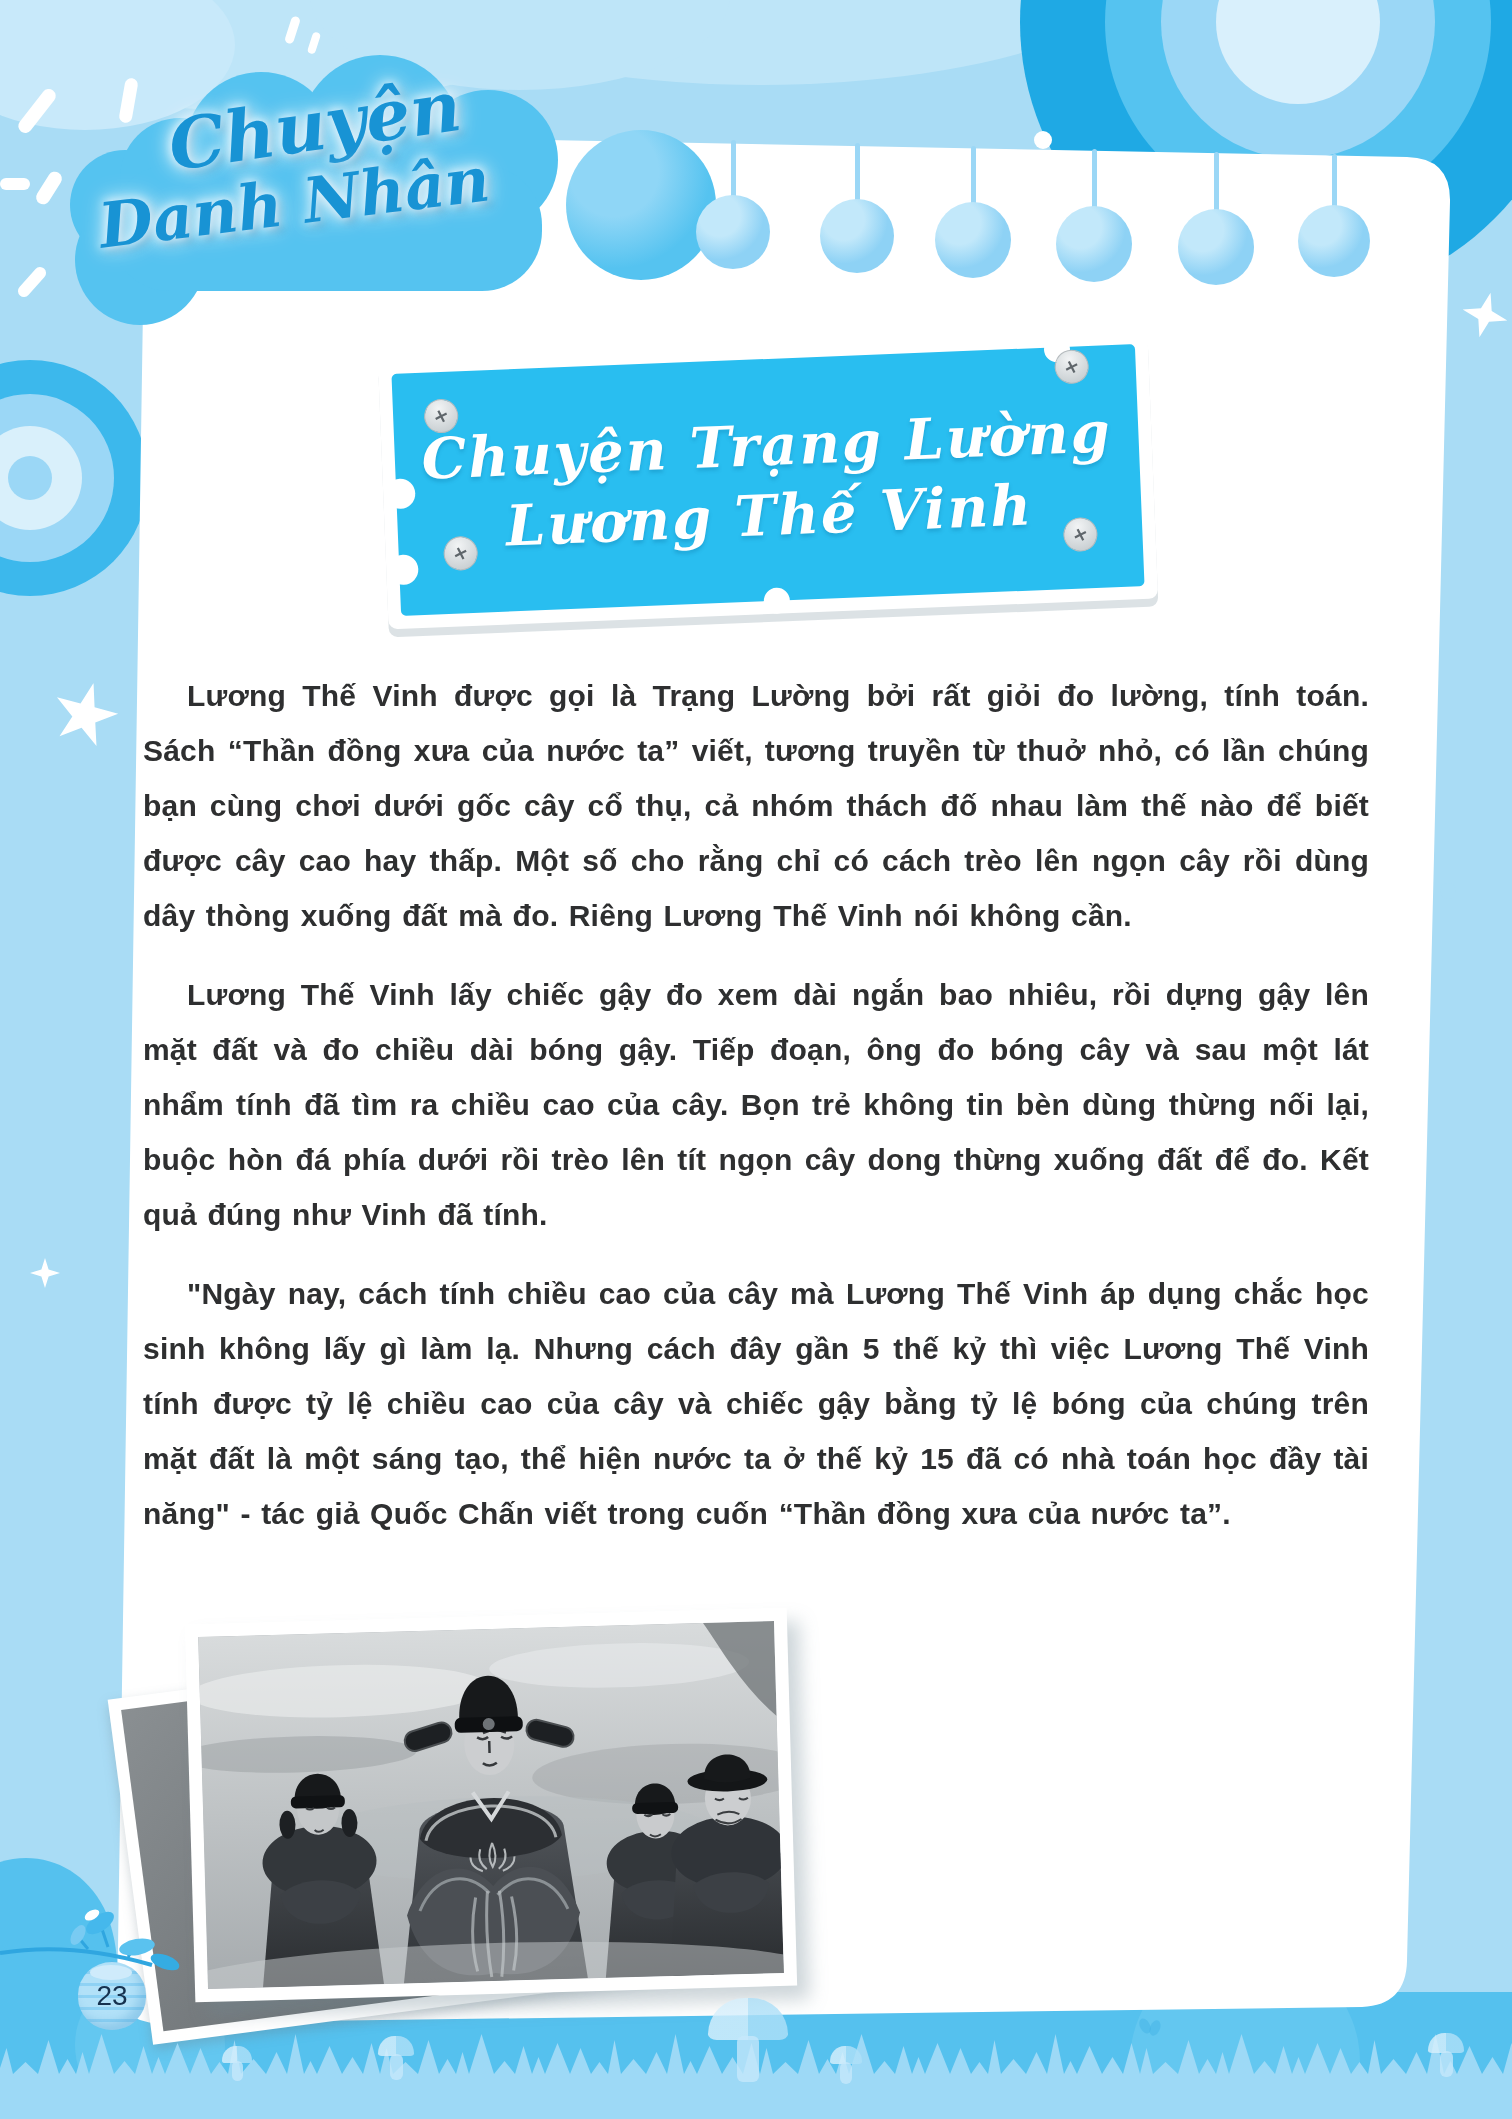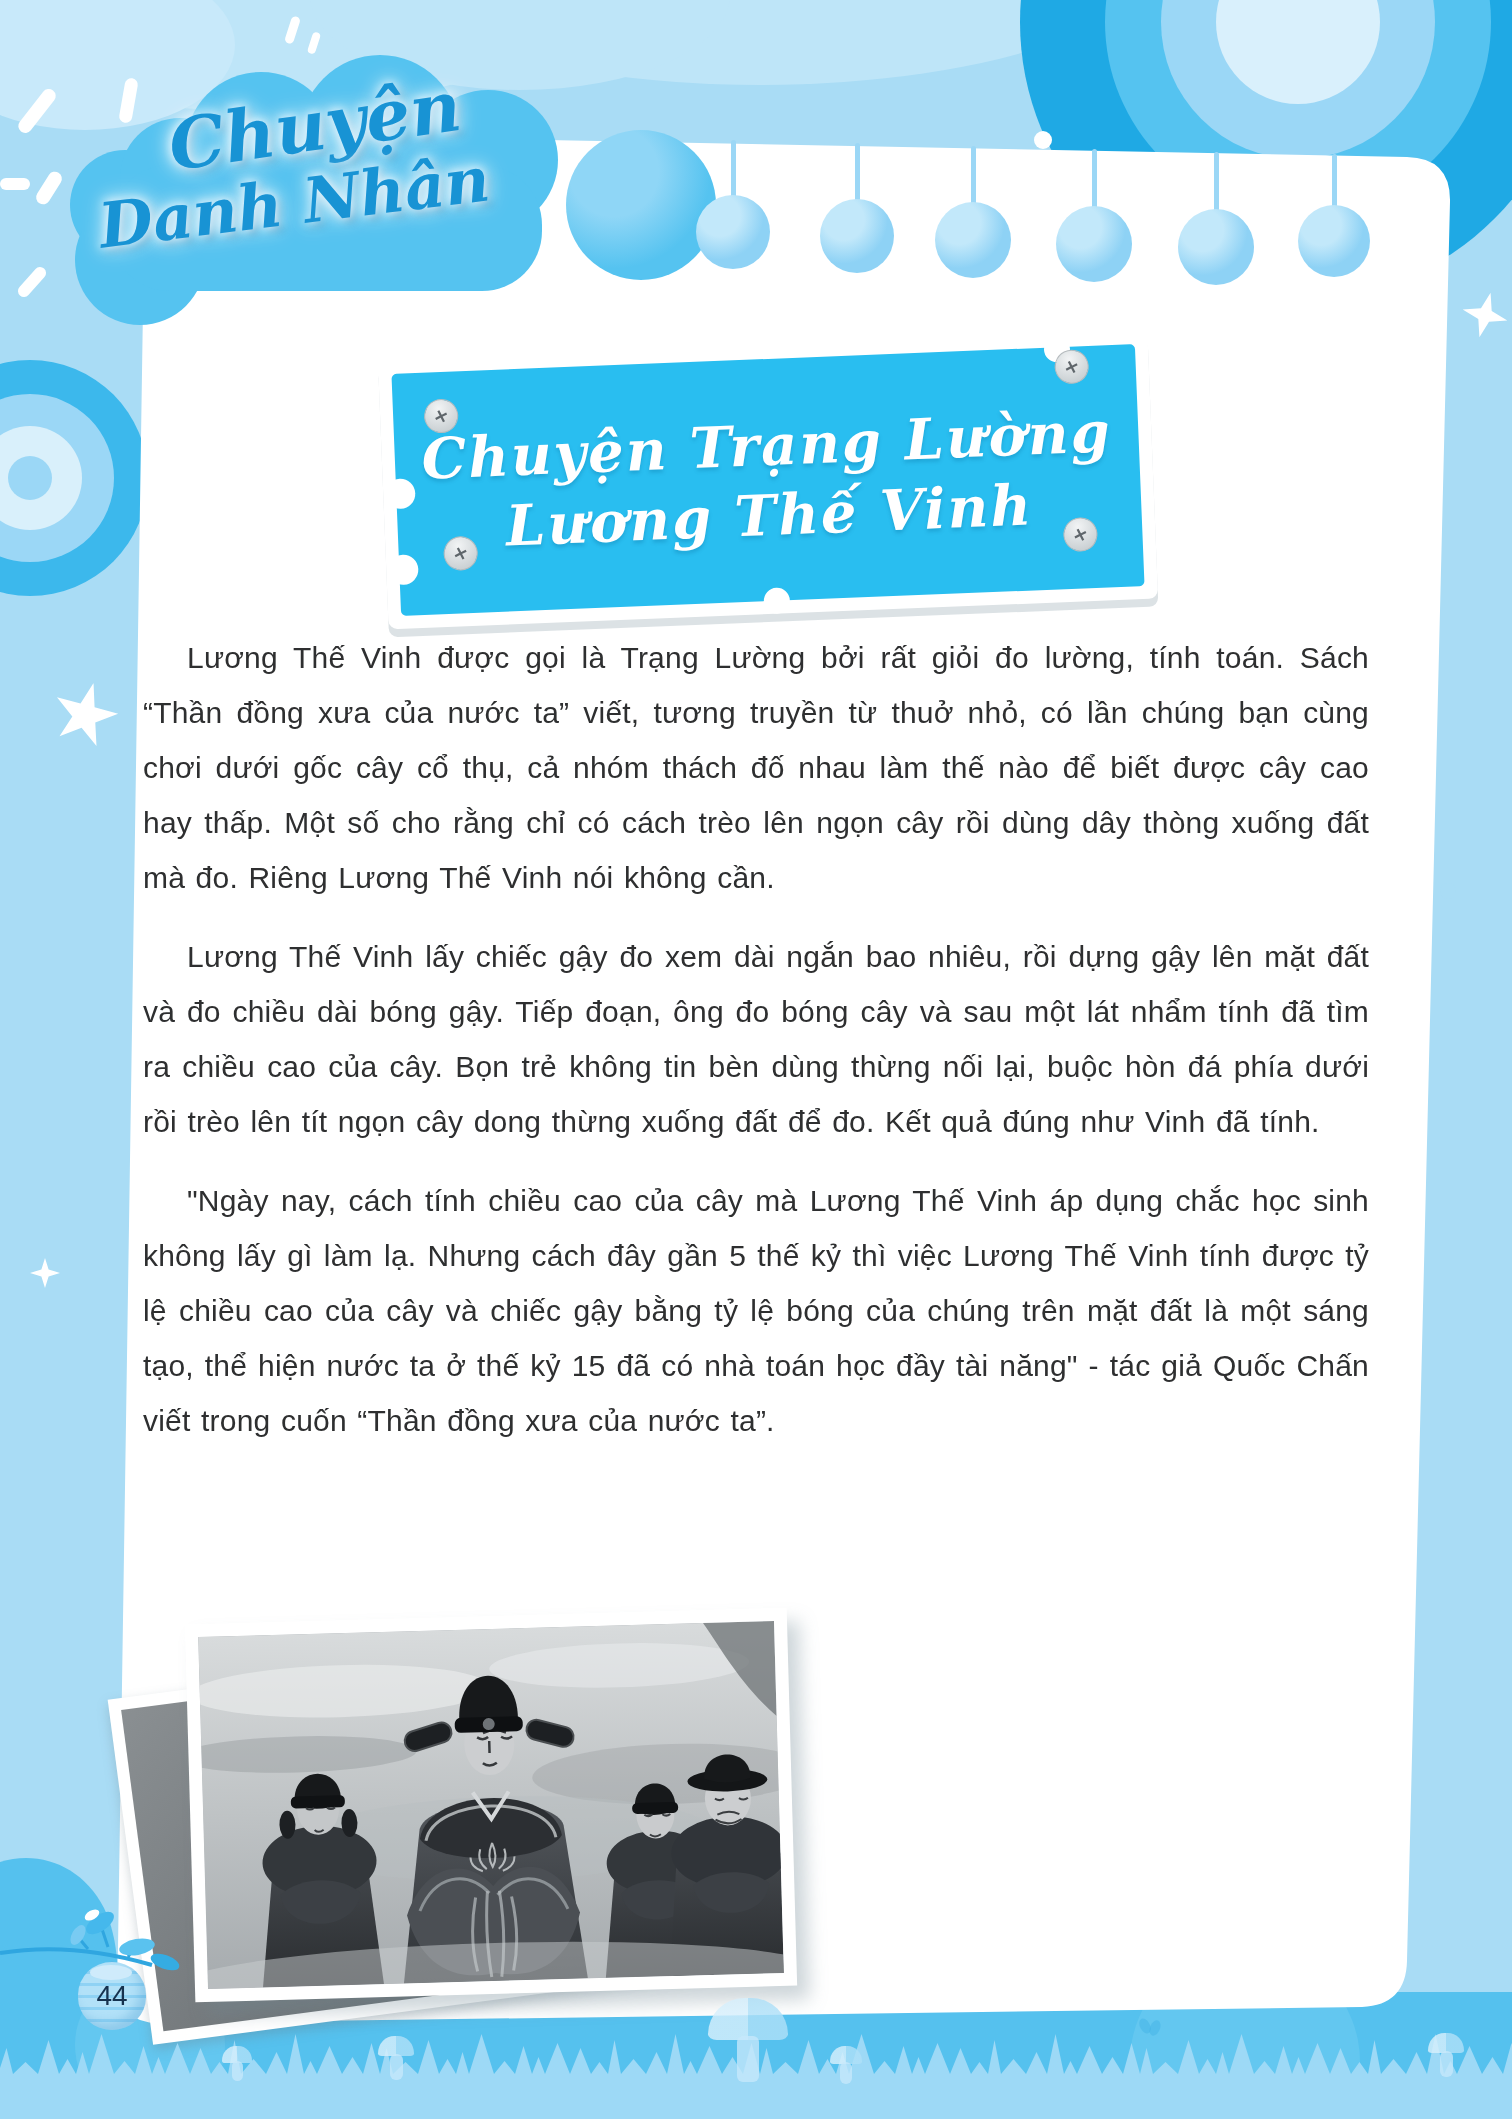--- a/index.html
+++ b/index.html
@@ -40,21 +40,21 @@
     background:radial-gradient(circle at 35% 30%,#F2F4F5,#CBD1D4 75%);
     border:1px solid #B6BCBF;display:flex;align-items:center;justify-content:center;
     color:#5F666B;font-size:16px;font-weight:bold;transform:rotate(20deg);}
   .banner-title{position:absolute;inset:13px;display:flex;flex-direction:column;
     align-items:center;justify-content:center;gap:4px;}
   .bt{font-family:"DejaVu Serif",serif;font-style:italic;font-weight:700;
     font-size:56px;color:#ffffff;letter-spacing:2px;white-space:nowrap;
     text-shadow:0 3px 4px rgba(0,90,140,.25);}
 
   
-  .article{position:absolute;left:143px;top:630px;width:1226px;}
+  .article{position:absolute;left:143px;top:668px;width:1226px;font-weight:bold;}
   .article p{margin:0 0 24px 0;font-size:30px;line-height:55px;text-align:justify;
     text-indent:44px;color:#2E2F30;word-spacing:2px;letter-spacing:.2px;}
 
   
   .photo-back{position:absolute;left:128px;top:1662px;width:556px;height:348px;
     background:#fff;transform:rotate(-7.5deg);box-shadow:0 5px 12px rgba(110,130,140,.35);}
   .photo-back .pb-img{position:absolute;inset:12px;
     background:linear-gradient(135deg,#8a8f92,#595e61);}
   .photo-front{position:absolute;left:190px;top:1616px;width:602px;height:378px;
     background:#fff;transform:rotate(-1.6deg);box-shadow:12px 14px 18px rgba(115,138,148,.35);}
@@ -313,15 +313,15 @@
     <path d="M0,58 C50,50 98,54 152,70" stroke="#2FA6E0" stroke-width="4" fill="none"></path>
     <path d="M100,28 L108,52 M135,52 L128,62 M78,42 L88,54" stroke="#2FA6E0" stroke-width="3" fill="none"></path>
     <ellipse cx="100" cy="28" rx="16" ry="8" fill="#45B8EC" transform="rotate(-35 100 28)"></ellipse>
     <ellipse cx="137" cy="52" rx="18" ry="8" fill="#5AC2EF" transform="rotate(-10 137 52)"></ellipse>
     <ellipse cx="165" cy="67" rx="15" ry="7" fill="#35ACE2" transform="rotate(20 165 67)"></ellipse>
     <ellipse cx="78" cy="40" rx="11" ry="6" fill="#79CBF2" transform="rotate(-60 78 40)"></ellipse>
     <ellipse cx="92" cy="20" rx="8" ry="4.5" fill="#FFFFFF" transform="rotate(-30 92 20)"></ellipse>
     <line x1="112" y1="66" x2="112" y2="72" stroke="#5AB8E8" stroke-width="3"></line>
   </svg>
   <div class="hive"></div>
-  <div class="page-num">44</div>
+  <div class="page-num">23</div>
 
 </div>
 
 </body></html>

